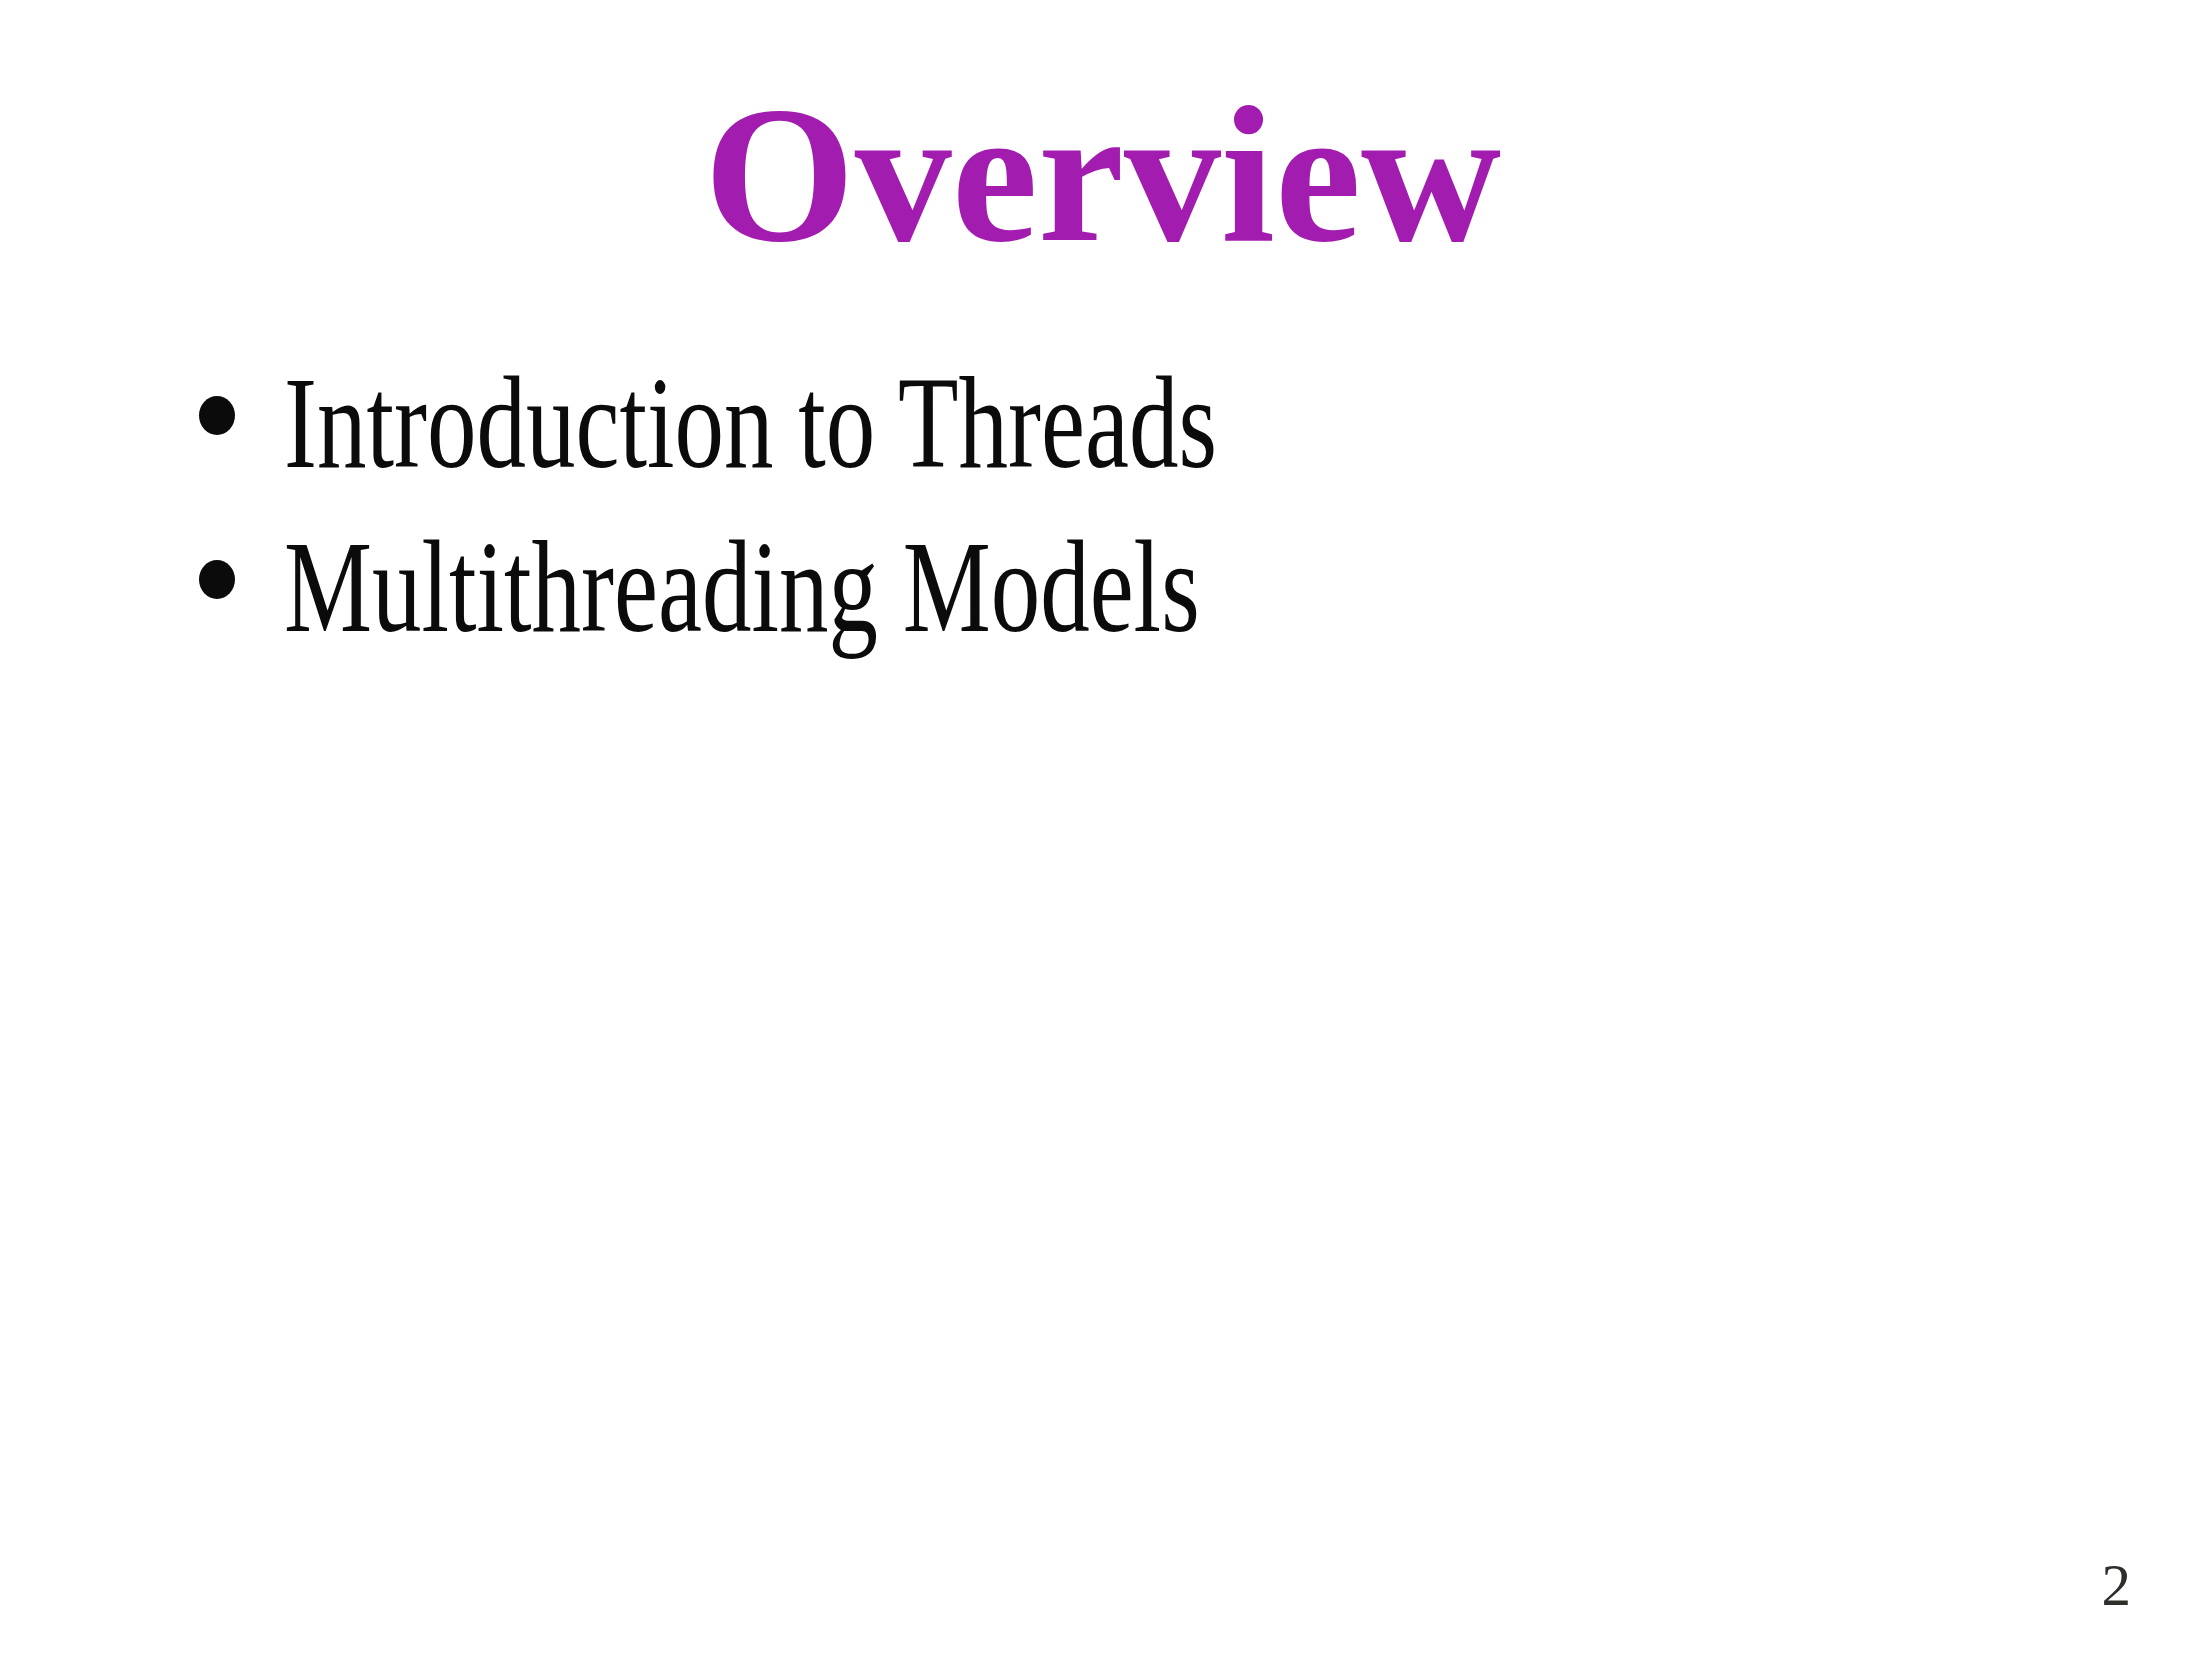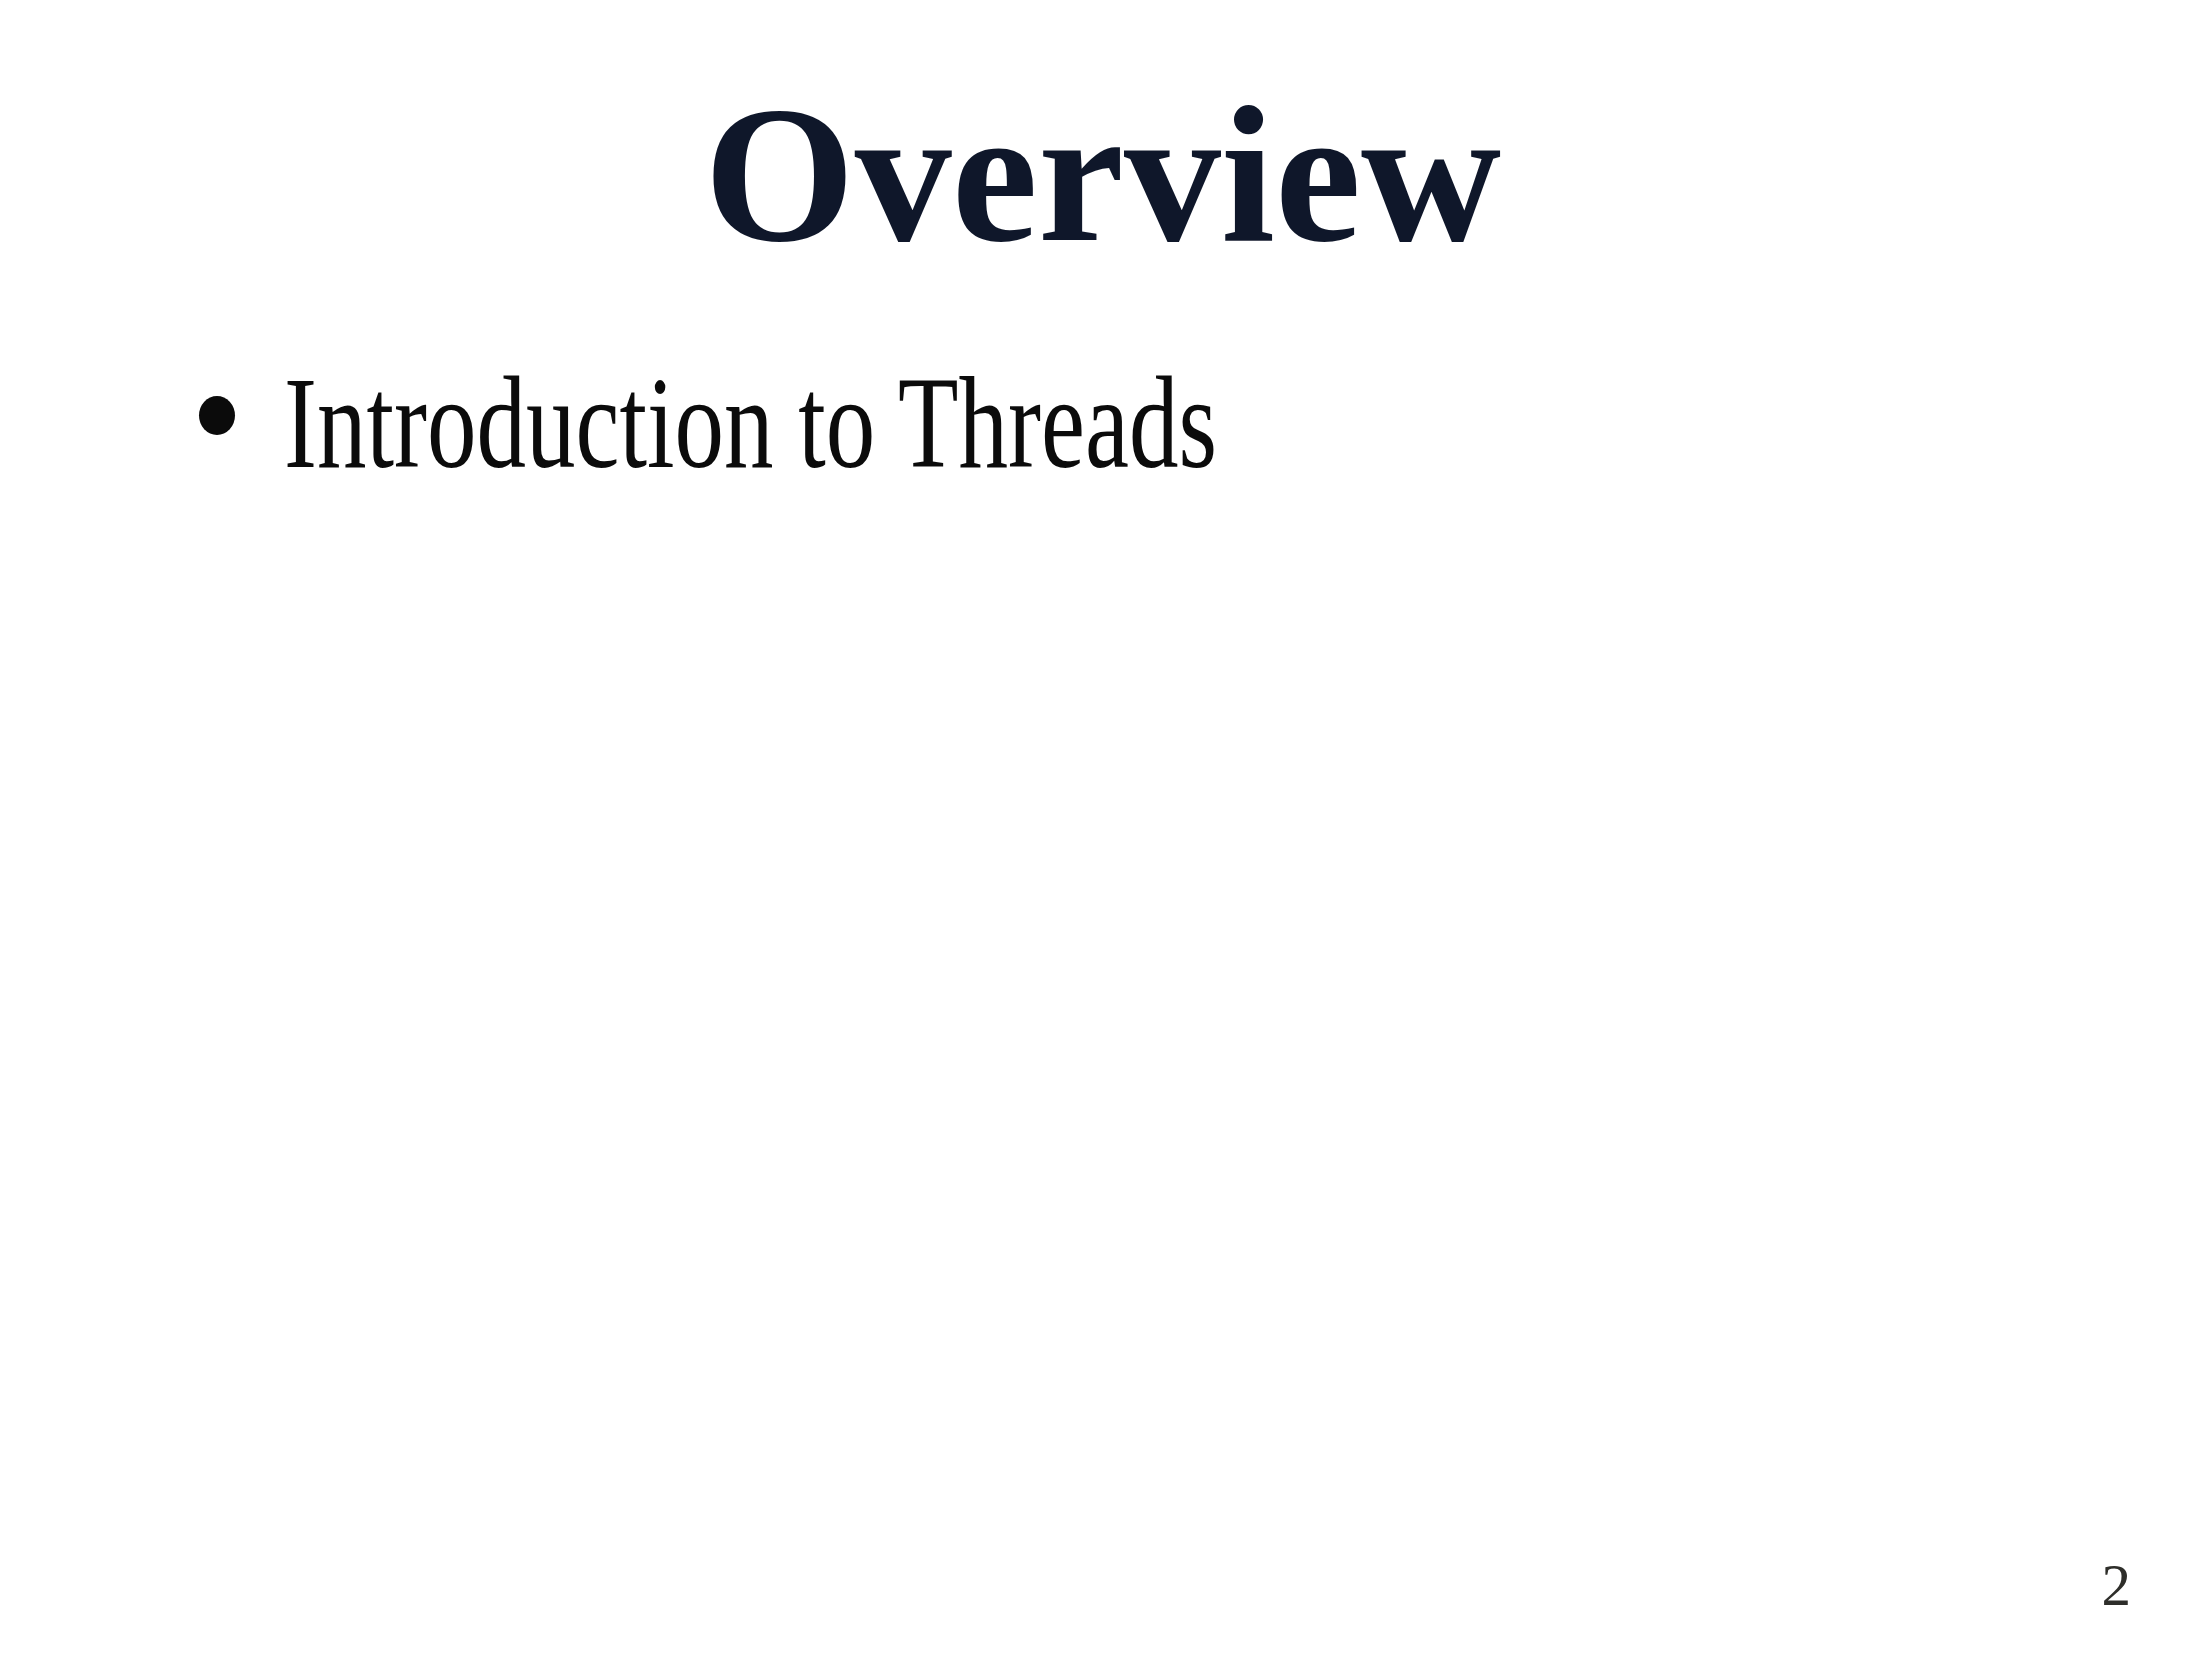--- a/index.html
+++ b/index.html
@@ -20,21 +20,21 @@
     position: absolute;
     top: 78px;
     left: 0;
     width: 100%;
     margin: 0;
     text-align: center;
     font-size: 194px;
     font-weight: bold;
     line-height: 1;
     letter-spacing: 0;
-    color: #0f172a;
+    color: #a21caf;
   }
   .bullets {
     position: absolute;
     top: 341px;
     left: 0;
     width: 100%;
   }
   .bullet-row {
     position: relative;
     height: 164px;
@@ -76,20 +76,24 @@
 
   <h1 class="title">Overview</h1>
 
   <div class="bullets">
 
     <div class="bullet-row">
       <span class="dot"></span>
       <span class="bullet-text">Introduction to Threads</span>
     </div>
 
+    <div class="bullet-row">
+      <span class="dot"></span>
+      <span class="bullet-text">Multithreading Models</span>
+    </div>
 
 
 
   </div>
 
   <div class="page-number">2</div>
 
 </div>
 
 

